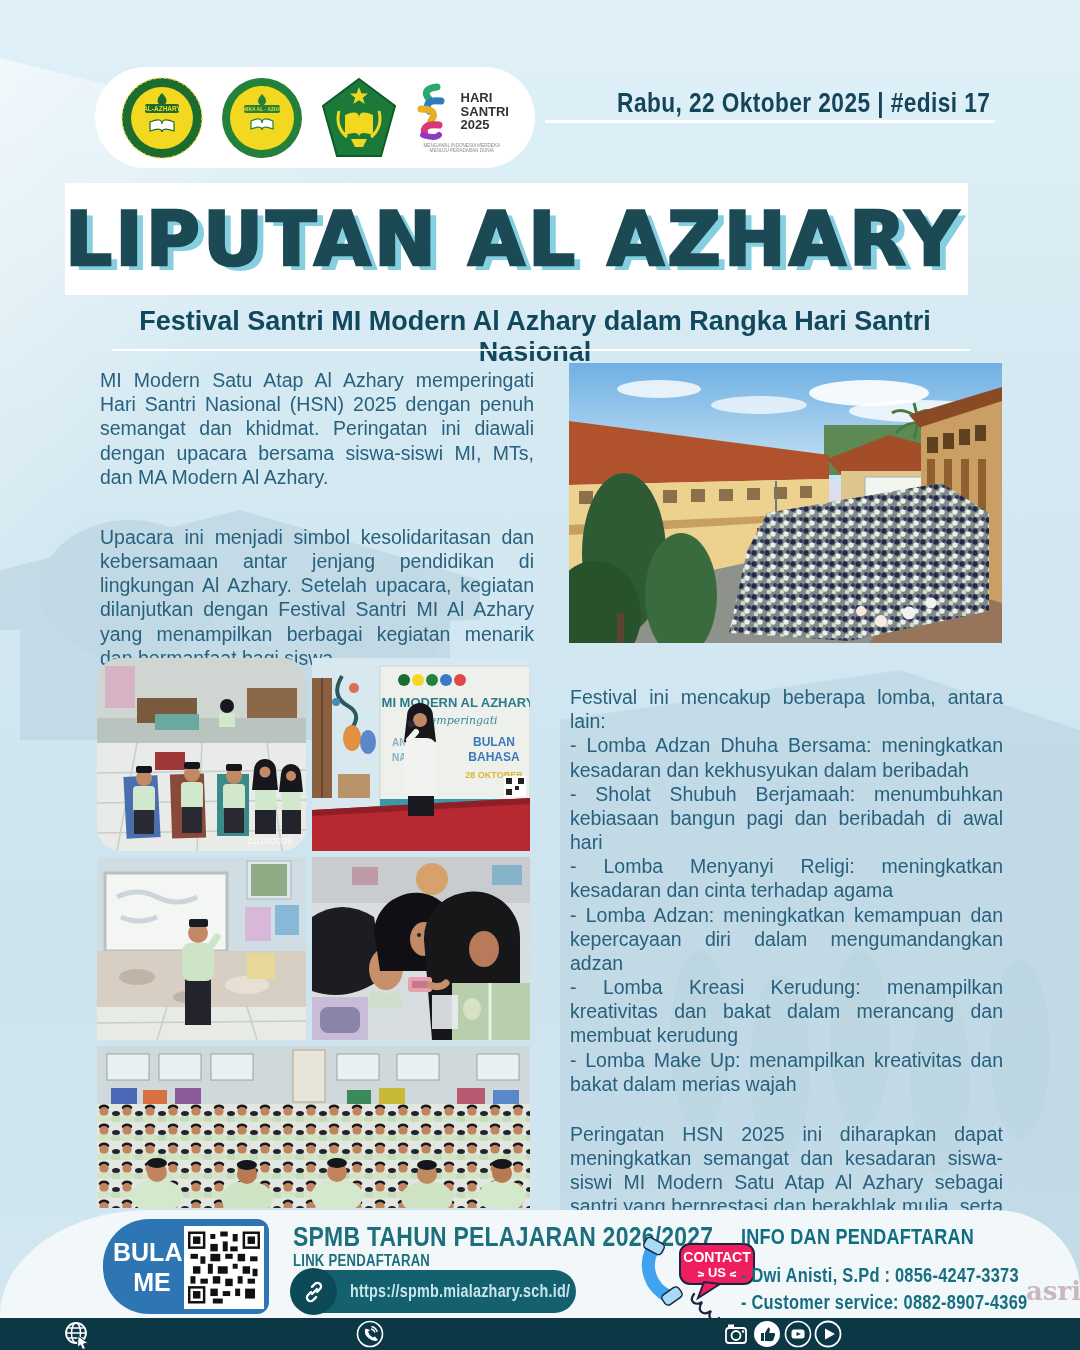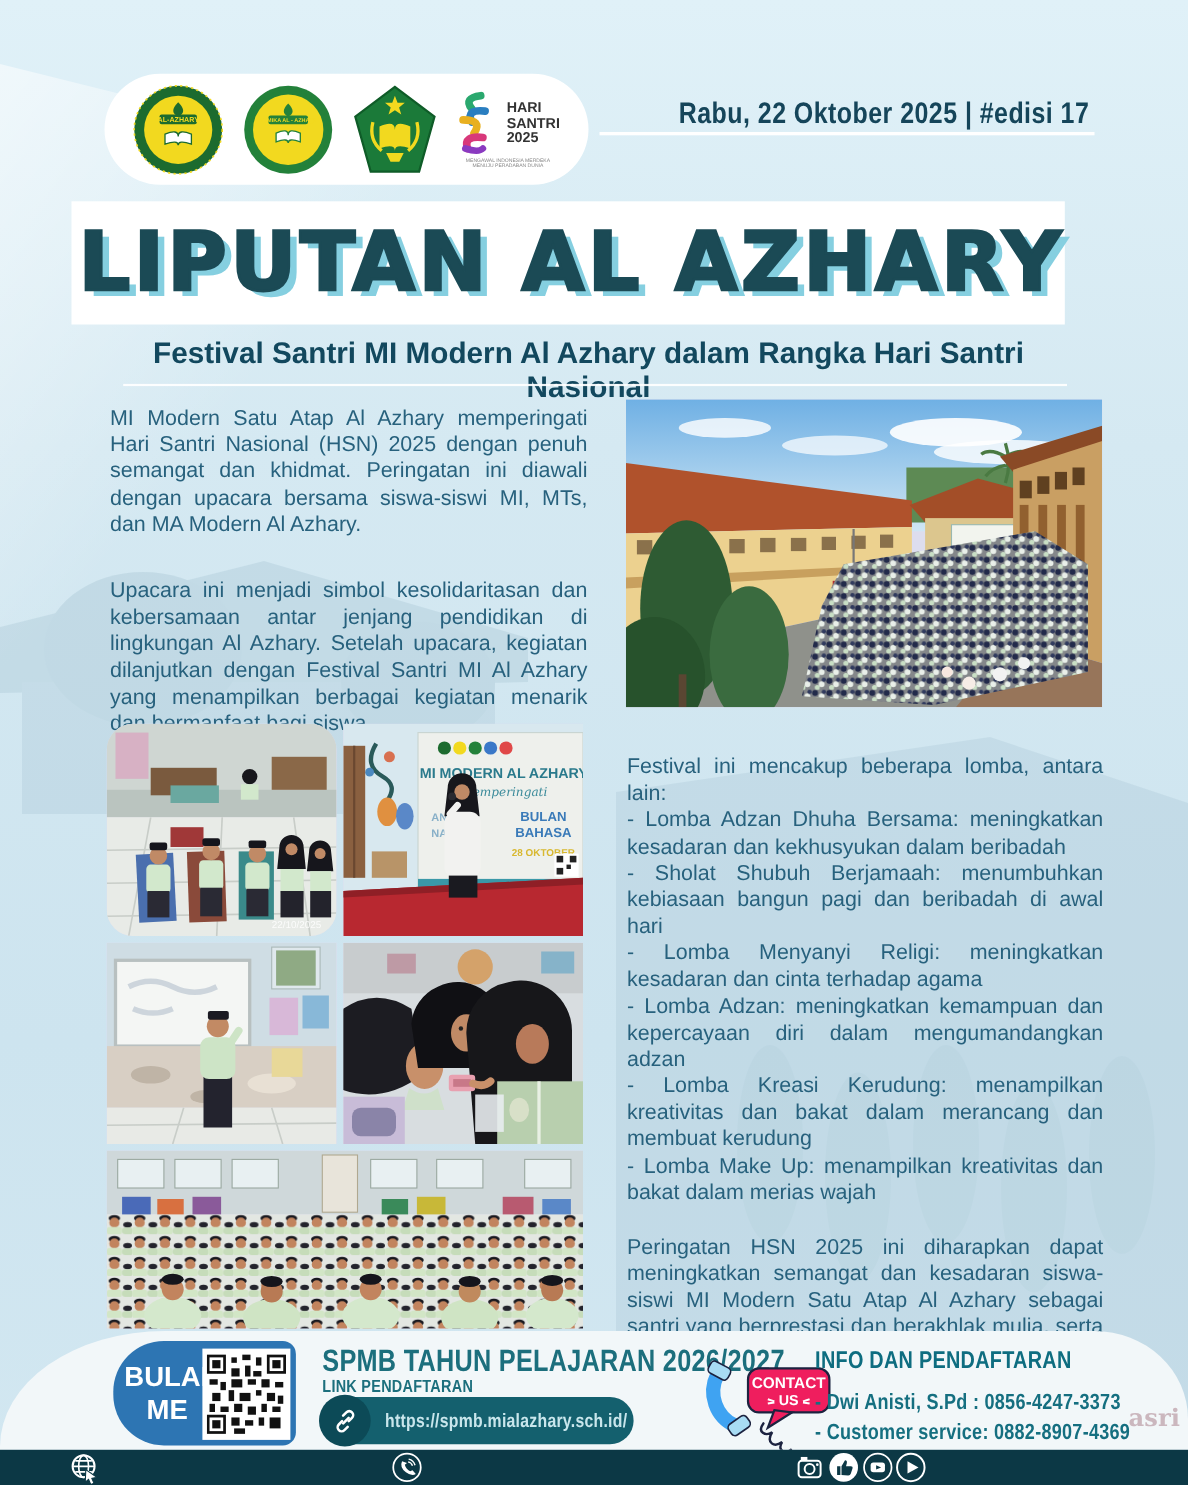--- a/index.html
+++ b/index.html
@@ -17,21 +17,21 @@
   
   .logo-bar{left:95px;top:67px;width:440px;height:101px;background:#fff;border-radius:52px;
             display:flex;align-items:center;justify-content:space-between;padding:0 26px;box-sizing:border-box;}
   .date-wrap{right:90px;top:88px;text-align:right;color:#15455a;font-weight:bold;font-size:27px;}
   .cond{display:inline-block;transform:scaleX(.84);transform-origin:100% 50%;white-space:nowrap;letter-spacing:.5px;}
   .cond-l{display:inline-block;transform:scaleX(.82);transform-origin:0 50%;white-space:nowrap;letter-spacing:.3px;}
   .date-rule{left:545px;top:120px;width:450px;height:3px;background:#fff;}
 
   
   .title-band{left:65px;top:183px;width:903px;height:112px;background:#fff;
-              display:flex;align-items:center;justify-content:flex-end;}
+              display:flex;align-items:center;justify-content:flex-start;}
   .big-title{font-family:"DejaVu Sans",sans-serif;font-weight:bold;font-size:74px;letter-spacing:3px;
              color:#1b4a55;-webkit-text-stroke:2.4px #1b4a55;
              text-shadow:7px 5px 0 #85cfe0;white-space:nowrap;}
   .subtitle{left:90px;top:306px;width:890px;text-align:center;color:#12485e;font-weight:bold;font-size:27px;}
   .subtitle-rule{left:112px;top:349px;width:858px;height:2px;background:rgba(255,255,255,.92);}
 
   
   .colL{left:100px;top:368px;width:434px;}
   .colR{left:570px;top:685px;width:433px;}
   .body-txt{color:#27617d;font-size:19.5px;line-height:1.24;text-align:justify;margin:0;}
@@ -49,21 +49,21 @@
   .scan-txt{left:10px;top:18px;width:78px;text-align:center;color:#fff;font-weight:bold;font-size:25px;line-height:1.2;}
   .qr-box{left:184px;top:1226px;width:80px;height:83px;background:#fff;padding:4px;box-sizing:border-box;}
   .spmb-title{left:293px;top:1221px;color:#1c6f7d;font-weight:bold;font-size:28px;}
   .link-label{left:293px;top:1252px;color:#1c6f7d;font-weight:bold;font-size:16px;}
   .url-pill{left:292px;top:1270px;width:284px;height:43px;background:#14606e;border-radius:22px;}
   .url-circle{left:290px;top:1268px;width:47px;height:47px;border-radius:50%;background:#0c4a57;
               display:flex;align-items:center;justify-content:center;}
   .url-text{left:350px;top:1281px;color:#c9e6ec;font-weight:bold;font-size:17.5px;}
   .info-title{left:741px;top:1224px;color:#0e6d80;font-weight:bold;font-size:22px;}
   .contact-line{left:741px;color:#156f80;font-weight:bold;font-size:20px;}
-  .watermark{left:1026px;top:1276px;color:#cbb7be;font-family:"DejaVu Serif",serif;font-weight:bold;font-size:22px;}
+  .watermark{left:1026px;top:1276px;color:#cbb7be;font-family:"DejaVu Serif",serif;font-weight:bold;font-size:26px;}
 
   
   .bottom-bar{left:0;top:1318px;width:1080px;height:32px;background:#0c3845;display:block;}
   .bar-ic{position:absolute;top:2px;}
 </style>
 </head>
 <body>
 
 <div class="page">
 

